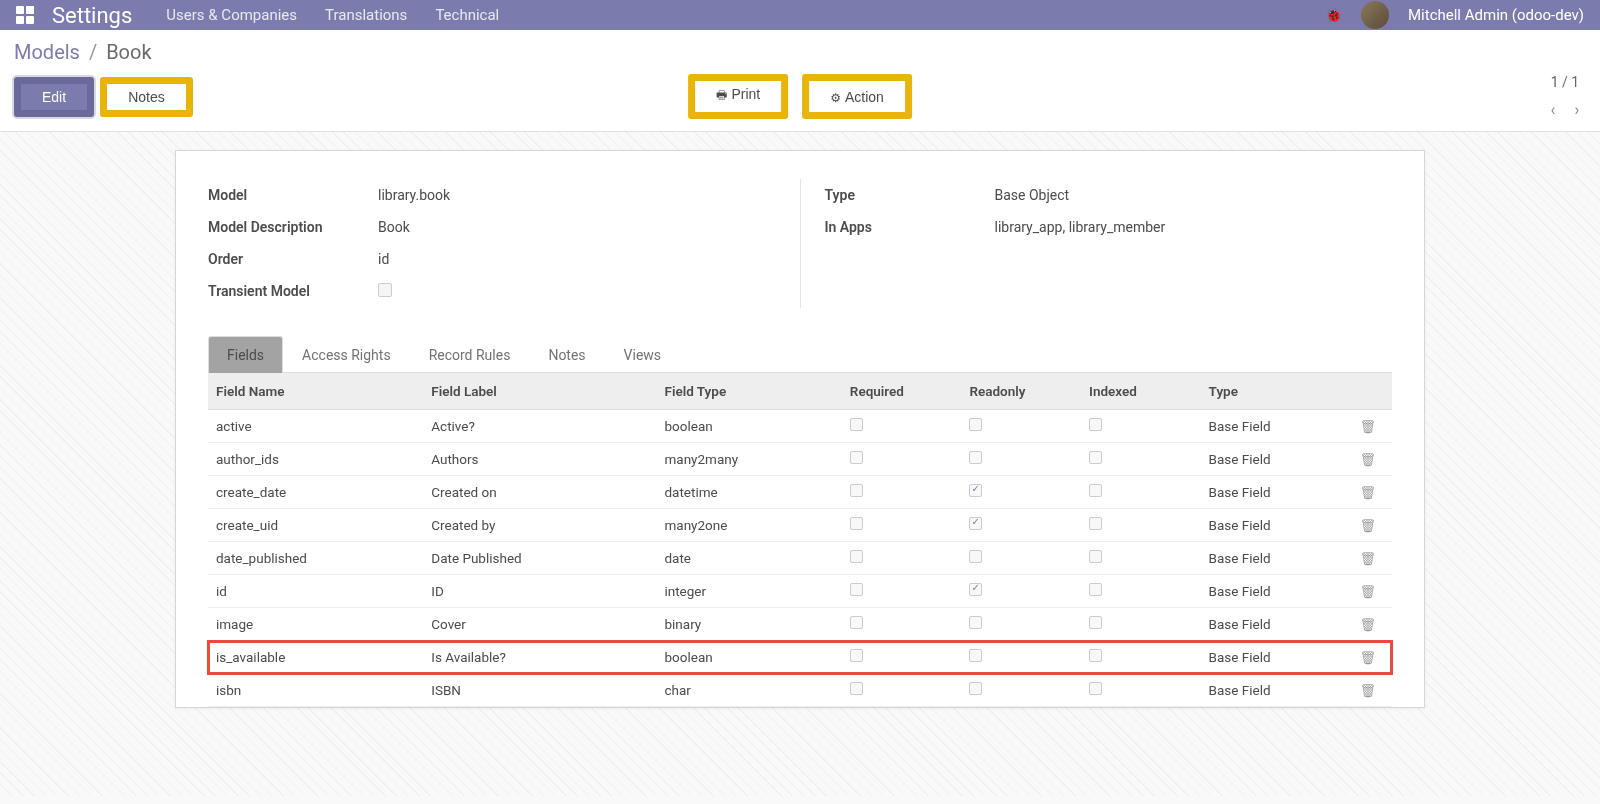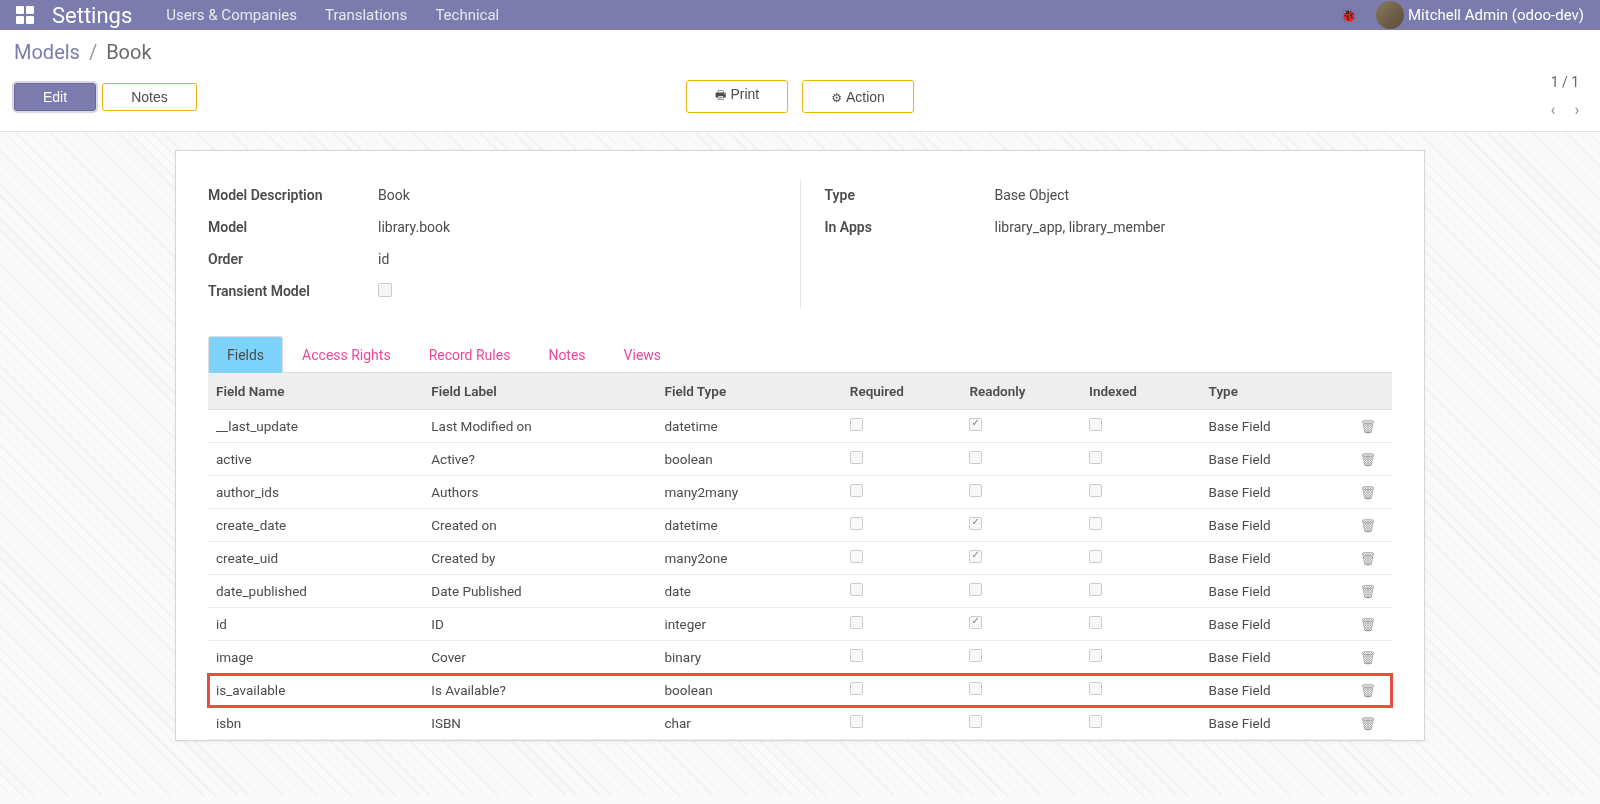--- a/index.html
+++ b/index.html
@@ -8,32 +8,32 @@
 
 .navbar { background: #7C7BAD; height: 30px; display: flex; align-items: center; padding: 0 16px; color: #fff; }
 .navbar-left { display: flex; align-items: center; gap: 18px; }
 .apps-icon { width: 18px; height: 18px; display: grid; grid-template-columns: 1fr 1fr; grid-template-rows: 1fr 1fr; gap: 2px; cursor: pointer; }
 .apps-icon span { background: #fff; border-radius: 1px; }
 .navbar-title { font-size: 22px; font-weight: 400; margin-right: 16px; }
 .navbar-menu { display: flex; gap: 28px; }
 .navbar-menu-item { color: #e8e8f0; cursor: pointer; font-size: 15px; }
 .navbar-right { margin-left: auto; display: flex; align-items: center; gap: 18px; }
 .bug-icon { font-size: 14px; color: #e8e8f0; cursor: pointer; }
-.user-section { display: flex; align-items: center; gap: 4px; cursor: pointer; }
+.user-section { display: flex; align-items: center; gap: 19px; cursor: pointer; }
 .avatar { width: 28px; height: 28px; border-radius: 50%; background: linear-gradient(135deg, #8a7a5a, #5a4a3a); }
 .user-name { font-size: 15px; color: #fff; }
 
 
 .control-bar { background: #fff; border-bottom: 1px solid #e0e0e0; padding: 10px 14px 12px 14px; }
 .breadcrumb { font-size: 20px; margin-bottom: 10px; }
 .breadcrumb-link { color: #7C7BAD; cursor: pointer; }
 .breadcrumb-sep { color: #999; margin: 0 4px; }
 .breadcrumb-current { color: #6b6b6b; }
 .control-row { display: flex; align-items: center; }
-.btn { border: 1px solid #eab308; background: #fff; padding: 5px 28px; border-radius: 3px; cursor: pointer; font-size: 14px; color: #4c4c4c; text-align: right; }
+.btn { border: 7px solid #eab308; background: #fff; padding: 5px 21px; border-radius: 3px; cursor: pointer; font-size: 14px; color: #4c4c4c; text-align: right; }
 .btn-primary { background: #7C7BAD; color: #fff; border-color: #6a6a9a; box-shadow: 0 0 0 2px rgba(124,123,173,0.3); }
 .btn-group-left { display: flex; gap: 6px; }
 .btn-group-center { display: flex; gap: 14px; margin-left: auto; margin-right: auto; position: absolute; left: 50%; transform: translateX(-50%); }
 .btn-icon { font-size: 12px; margin-right: 4px; }
 .pager { margin-left: auto; display: flex; align-items: center; gap: 10px; color: #666; font-size: 14px; flex-direction: column; }
 .pager-arrows { display: flex; gap: 6px; }
 .pager-arrow { width: 18px; text-align: center; cursor: pointer; color: #888; font-size: 16px; }
 
 
 .body-bg { background-image: repeating-linear-gradient(45deg, #f0f0f0 0, #f0f0f0 1px, #f9f9f9 1px, #f9f9f9 8px); min-height: calc(100vh - 140px); padding: 18px 0; }
@@ -45,22 +45,22 @@
 .form-col { flex: 1; }
 .form-col:first-child { border-right: 1px solid #e5e5e5; padding-right: 24px; }
 .form-col:last-child { padding-left: 24px; }
 .form-row { display: flex; padding: 8px 0; }
 .form-label { width: 170px; font-weight: 600; color: #4c4c4c; font-size: 14px; }
 .form-value { color: #4c4c4c; font-size: 14px; }
 .checkbox-readonly { width: 14px; height: 14px; border: 1px solid #ccc; border-radius: 2px; background: #f5f5f5; display: inline-block; position: relative; }
 
 
 .tabs { display: flex; border-bottom: 1px solid #ddd; margin-bottom: 0; }
-.tab { padding: 10px 18px; color: #ec4899; cursor: pointer; border: 1px solid transparent; border-bottom: none; margin-bottom: -1px; font-size: 14px; }
-.tab.active { color: #4c4c4c; border-color: #ddd; background: #7dd3fc; border-radius: 3px 3px 0 0; }
+.tab { padding: 10px 18px; color: #737373; cursor: pointer; border: 1px solid transparent; border-bottom: none; margin-bottom: -1px; font-size: 14px; }
+.tab.active { color: #4c4c4c; border-color: #ddd; background: #a3a3a3; border-radius: 3px 3px 0 0; }
 
 
 .fields-table { width: 100%; border-collapse: collapse; margin-top: 0; }
 .fields-table th { background: #eee; text-align: left; padding: 10px 8px; font-weight: 600; color: #4c4c4c; border-bottom: 1px solid #ddd; font-size: 13.5px; }
 .fields-table td { padding: 8px 8px; border-bottom: 1px solid #eee; color: #4c4c4c; font-size: 13.5px; }
 .col-checkbox { text-align: left; width: 100px; }
 .cell-checkbox { display: inline-block; width: 13px; height: 13px; border: 1px solid #ccc; border-radius: 2px; background: #f8f8f8; position: relative; }
 .cell-checkbox.checked::after { content: "✓"; position: absolute; top: -2px; left: 1px; font-size: 10px; color: #7C7BAD; }
 .trash-icon { color: #999; cursor: pointer; font-size: 13px; }
 .col-trash { width: 40px; text-align: center; }
@@ -124,26 +124,26 @@
     </div>
   </div>
 </div>
 
 <div class="body-bg">
   <div class="form-sheet">
 
     <div class="form-fields">
       <div class="form-col" id="form-col-left">
           <div class="form-row">
+            <div class="form-label">Model</div>
+            <div class="form-value">library.book</div>
+          </div>
+          <div class="form-row">
             <div class="form-label">Model Description</div>
             <div class="form-value">Book</div>
-          </div>
-          <div class="form-row">
-            <div class="form-label">Model</div>
-            <div class="form-value">library.book</div>
           </div>
           <div class="form-row">
             <div class="form-label">Order</div>
             <div class="form-value">id</div>
           </div>
           <div class="form-row">
             <div class="form-label">Transient Model</div>
             <div class="form-value"><span class="checkbox-readonly"></span></div>
           </div>
         </div>
@@ -175,30 +175,20 @@
             <th class="col-ftype">Field Type</th>
             <th class="col-checkbox">Required</th>
             <th class="col-checkbox">Readonly</th>
             <th class="col-checkbox">Indexed</th>
             <th class="col-type">Type</th>
             <th class="col-trash"></th>
           </tr>
         </thead>
       <tbody id="table-body">
           <tr>
-            <td class="col-name">__last_update</td>
-            <td class="col-label">Last Modified on</td>
-            <td class="col-ftype">datetime</td>
-            <td class="col-checkbox"><span class="cell-checkbox"></span></td>
-            <td class="col-checkbox"><span class="cell-checkbox checked"></span></td>
-            <td class="col-checkbox"><span class="cell-checkbox"></span></td>
-            <td class="col-type">Base Field</td>
-            <td class="col-trash"><span class="trash-icon">🗑</span></td>
-          </tr>
-          <tr>
             <td class="col-name">active</td>
             <td class="col-label">Active?</td>
             <td class="col-ftype">boolean</td>
             <td class="col-checkbox"><span class="cell-checkbox"></span></td>
             <td class="col-checkbox"><span class="cell-checkbox"></span></td>
             <td class="col-checkbox"><span class="cell-checkbox"></span></td>
             <td class="col-type">Base Field</td>
             <td class="col-trash"><span class="trash-icon">🗑</span></td>
           </tr>
           <tr>

